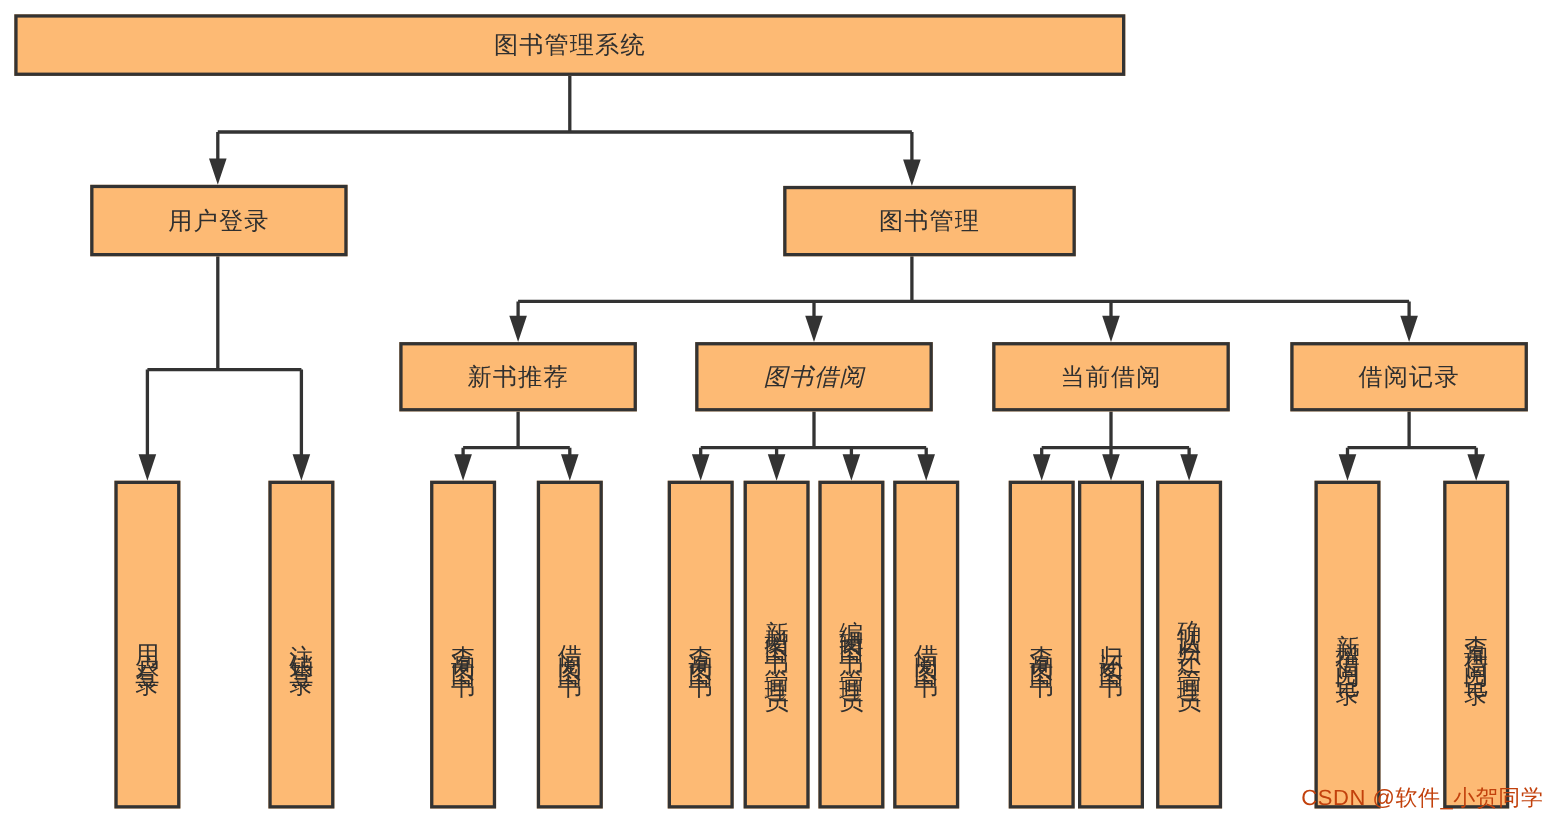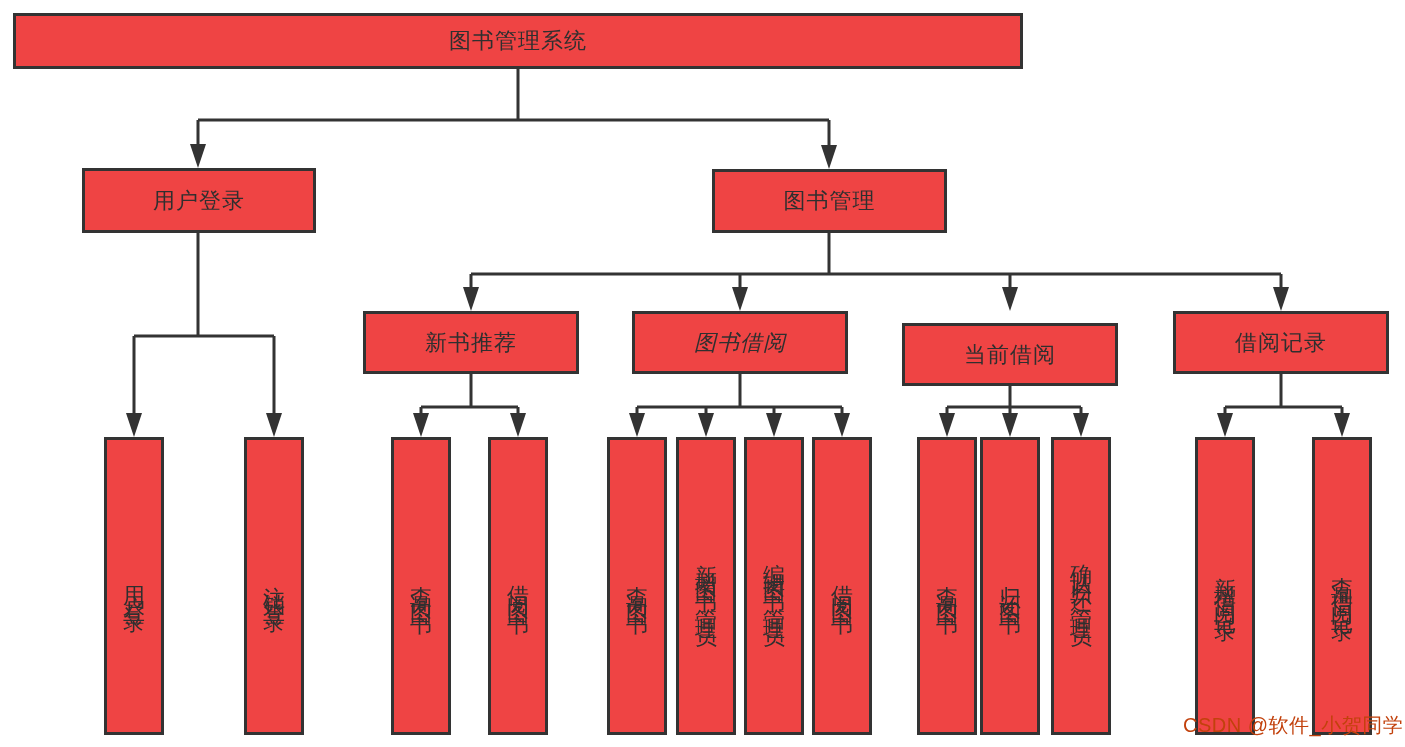--- a/index.html
+++ b/index.html
@@ -6,21 +6,21 @@
   #canvas{
     position:relative;
     width:1405px;height:747px;
     background:#ffffff;
     font-family:"Liberation Sans","DejaVu Sans",sans-serif;
     overflow:hidden;
   }
   #connectors{position:absolute;left:0;top:0;width:1405px;height:747px;}
   .box{
     position:absolute;
-    background:#ef4444;
+    background:#fdba74;
     border:3px solid #333333;
     box-sizing:border-box;
     display:flex;align-items:center;justify-content:center;
     color:#2f2f2f;
   }
   .hlabel{font-size:22px;letter-spacing:1px;white-space:nowrap;}
   .vbox .vlabel{
     writing-mode:vertical-rl;
     text-orientation:mixed;
     font-size:22px;
@@ -80,31 +80,31 @@
       M1334 413 h16 L1342 437 z"></path>
   </svg>
 
   <div class="box" style="left:13px;top:13px;width:1010px;height:56px;">
     <span class="hlabel">图书管理系统</span>
   </div>
 
   <div class="box" style="left:82px;top:168px;width:234px;height:65px;">
     <span class="hlabel">用户登录</span>
   </div>
-  <div class="box" style="left:712px;top:169px;width:235px;height:64px;">
+  <div class="box" style="left:712px;top:169px;width:266px;height:64px;">
     <span class="hlabel">图书管理</span>
   </div>
 
   <div class="box" style="left:363px;top:311px;width:216px;height:63px;align-items:center;">
     <span class="hlabel">新书推荐</span>
   </div>
   <div class="box" style="left:632px;top:311px;width:216px;height:63px;font-style:italic;">
     <span class="hlabel">图书借阅</span>
   </div>
-  <div class="box" style="left:902px;top:311px;width:216px;height:63px;margin-top:12px;">
+  <div class="box" style="left:902px;top:311px;width:216px;height:63px;">
     <span class="hlabel">当前借阅</span>
   </div>
   <div class="box" style="left:1173px;top:311px;width:216px;height:63px;">
     <span class="hlabel">借阅记录</span>
   </div>
 
   <div class="box vbox" style="left:104px;top:437px;width:60px;height:298px;">
     <span class="vlabel">用户登录</span>
   </div>
   <div class="box vbox" style="left:244px;top:437px;width:60px;height:298px;">

